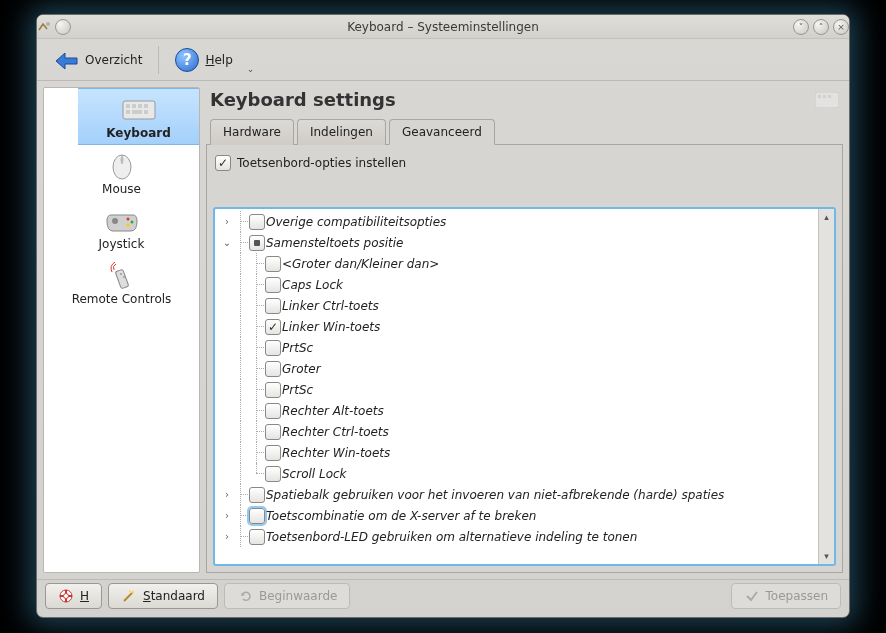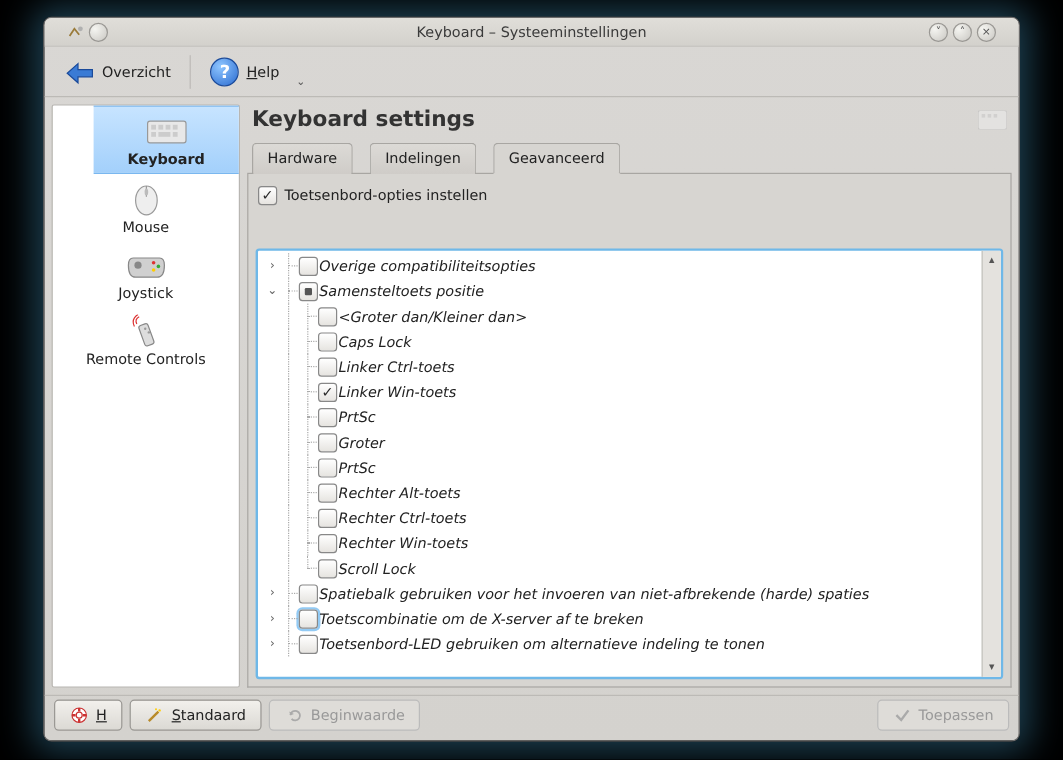--- a/index.html
+++ b/index.html
@@ -23,21 +23,21 @@
   border-radius: 7px;
   box-shadow: 0 0 28px 8px rgba(80,180,230,0.35), 0 0 12px 2px rgba(0,0,0,0.5);
   overflow: hidden;
 }
 .titlebar {
   height: 24px;
   background: linear-gradient(to bottom, #e0ded9, #d3d1cc);
   border-bottom: 1px solid #c4c2be;
   display: flex;
   align-items: center;
-  padding: 0 19px;
+  padding: 0 0;
   position: relative;
 }
 .titlebar .left-icons, .titlebar .right-icons {
   display: flex;
   gap: 4px;
   align-items: center;
 }
 .titlebar .title {
   position: absolute;
   left: 0; right: 0;
@@ -152,21 +152,21 @@
   border-bottom: 1px solid #a8a6a2;
   padding-left: 4px;
   gap: 0;
 }
 .tab {
   padding: 5px 12px;
   background: linear-gradient(to bottom, #dcdad6, #cfccc8);
   border: 1px solid #a8a6a2;
   border-bottom: none;
   border-radius: 4px 4px 0 0;
-  margin-right: 14px;
+  margin-right: 3px;
   cursor: pointer;
   font-size: 12px;
   position: relative;
   top: 1px;
 }
 .tab.active {
   background: #d7d5d1;
   border-bottom: 1px solid #d7d5d1;
   top: 1px;
   z-index: 2;

